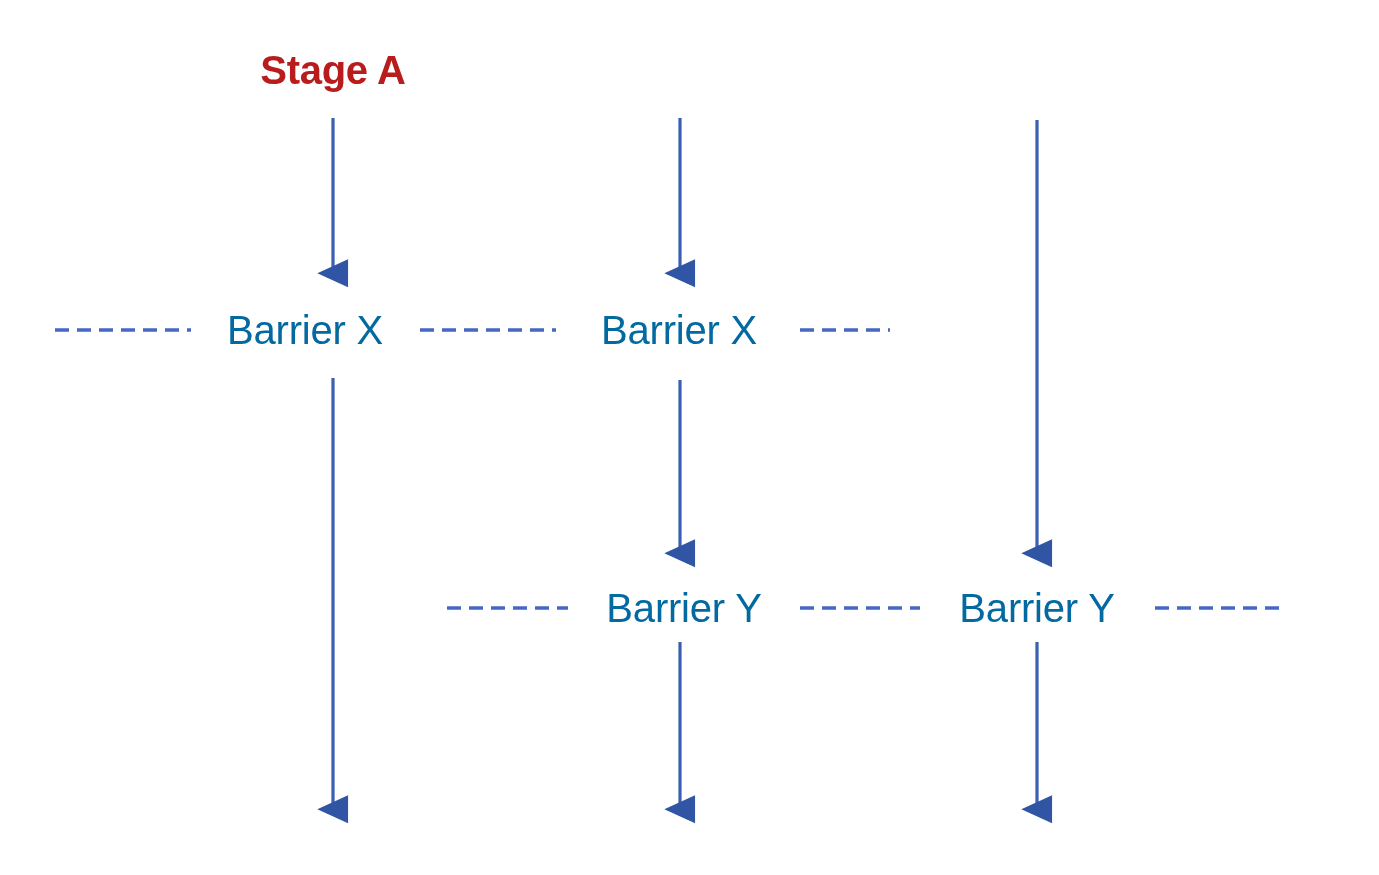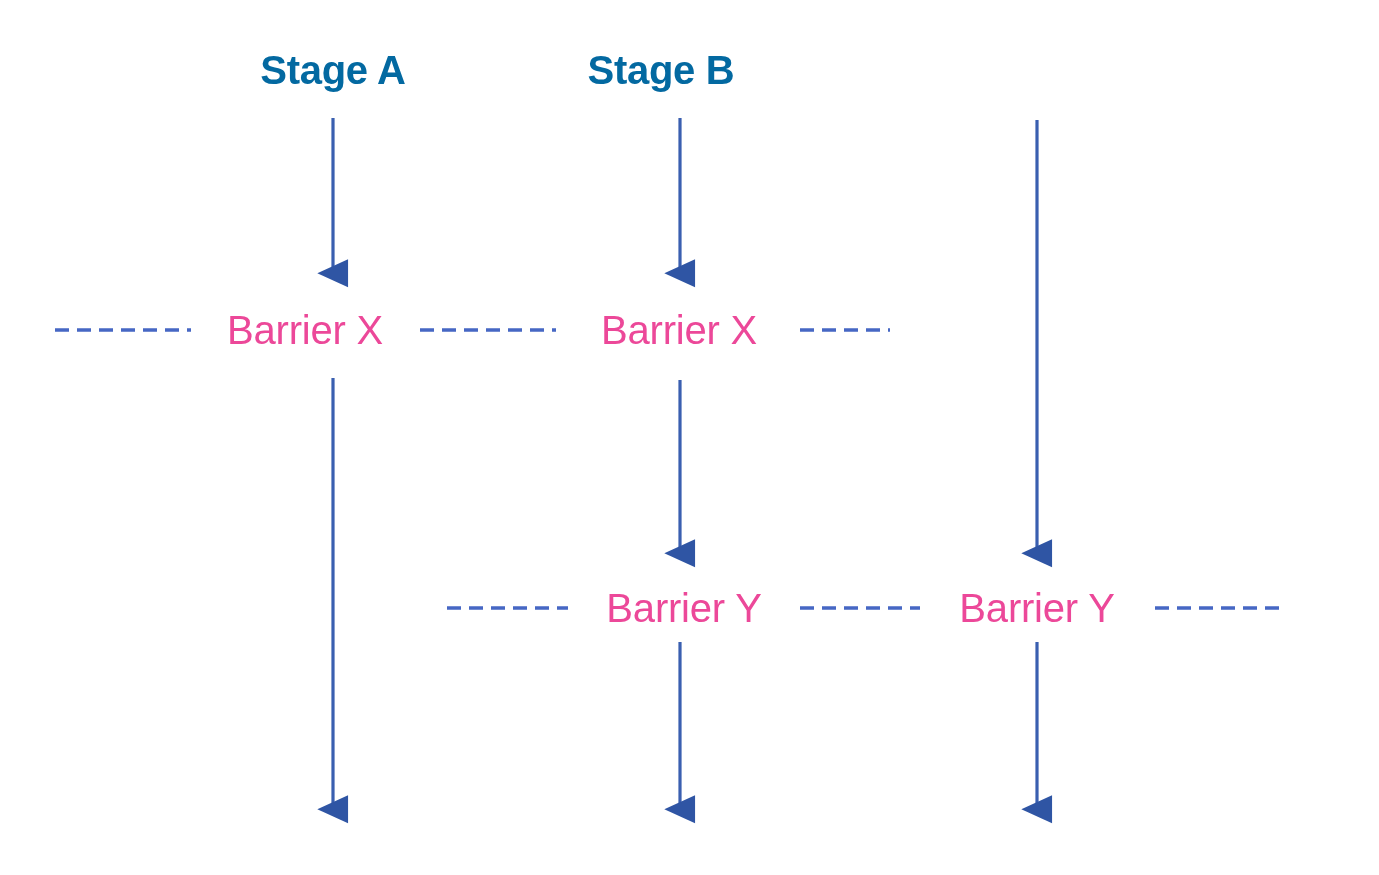--- a/index.html
+++ b/index.html
@@ -23,32 +23,32 @@
     top: 0;
     width: 1379px;
     height: 875px;
   }
   .stage-header {
     position: absolute;
     font-family: "Liberation Sans", sans-serif;
     font-weight: bold;
     font-size: 40px;
     line-height: 1;
-    color: #0369a1;
+    color: #b91c1c;
     white-space: nowrap;
     transform: translateX(-50%);
     letter-spacing: -0.3px;
   }
   .barrier-label {
     position: absolute;
     font-family: "Liberation Sans", sans-serif;
     font-weight: normal;
     font-size: 40px;
     line-height: 1;
-    color: #ec4899;
+    color: #0369a1;
     white-space: nowrap;
     transform: translate(-50%, -50%);
     letter-spacing: -0.2px;
   }
 </style>
 </head>
 <body>
 
 <div id="diagram-root">
 
@@ -81,21 +81,20 @@
 
     <line x1="447" y1="608" x2="568" y2="608" stroke="#4667c4" stroke-width="3.4" stroke-dasharray="14 8"></line>
 
     <line x1="800" y1="608" x2="920" y2="608" stroke="#4667c4" stroke-width="3.4" stroke-dasharray="14 8"></line>
 
     <line x1="1155" y1="608" x2="1281" y2="608" stroke="#4667c4" stroke-width="3.4" stroke-dasharray="14 8"></line>
   </svg>
 
   <div class="stage-header" style="left:333px; top:50px;">Stage A</div>
 
-  <div class="stage-header" style="left:661px; top:50px;">Stage B</div>
 
 
   <div class="barrier-label" style="left:305px; top:330px;">Barrier X</div>
 
   <div class="barrier-label" style="left:679px; top:330px;">Barrier X</div>
 
   <div class="barrier-label" style="left:684px; top:608px;">Barrier Y</div>
 
   <div class="barrier-label" style="left:1037px; top:608px;">Barrier Y</div>
 

